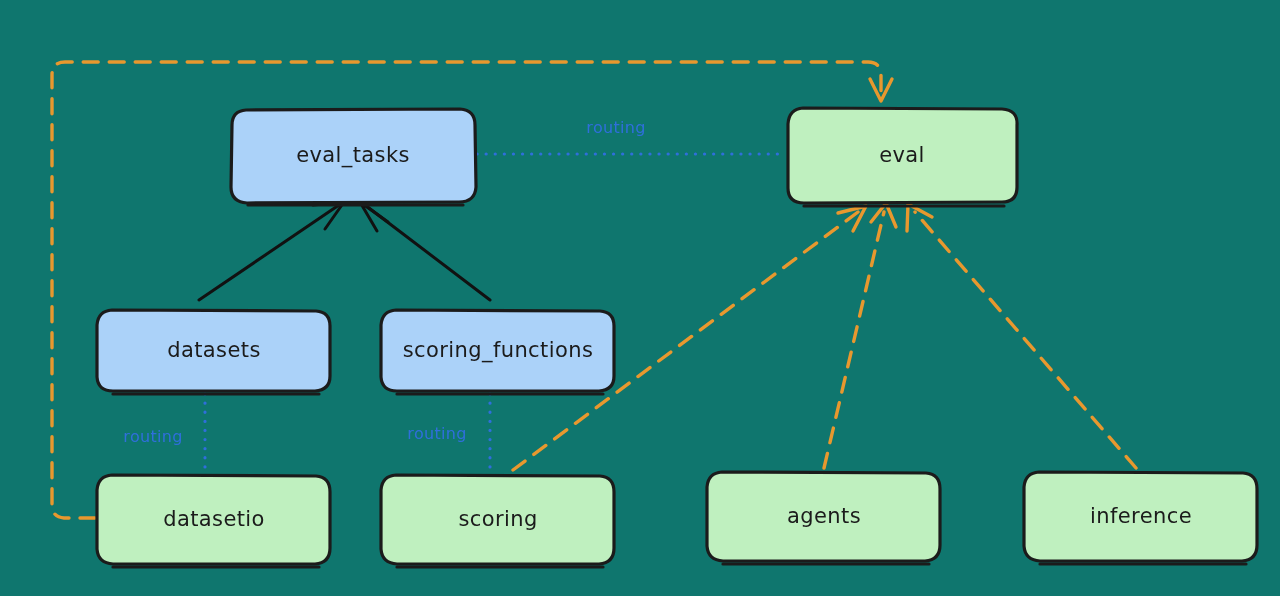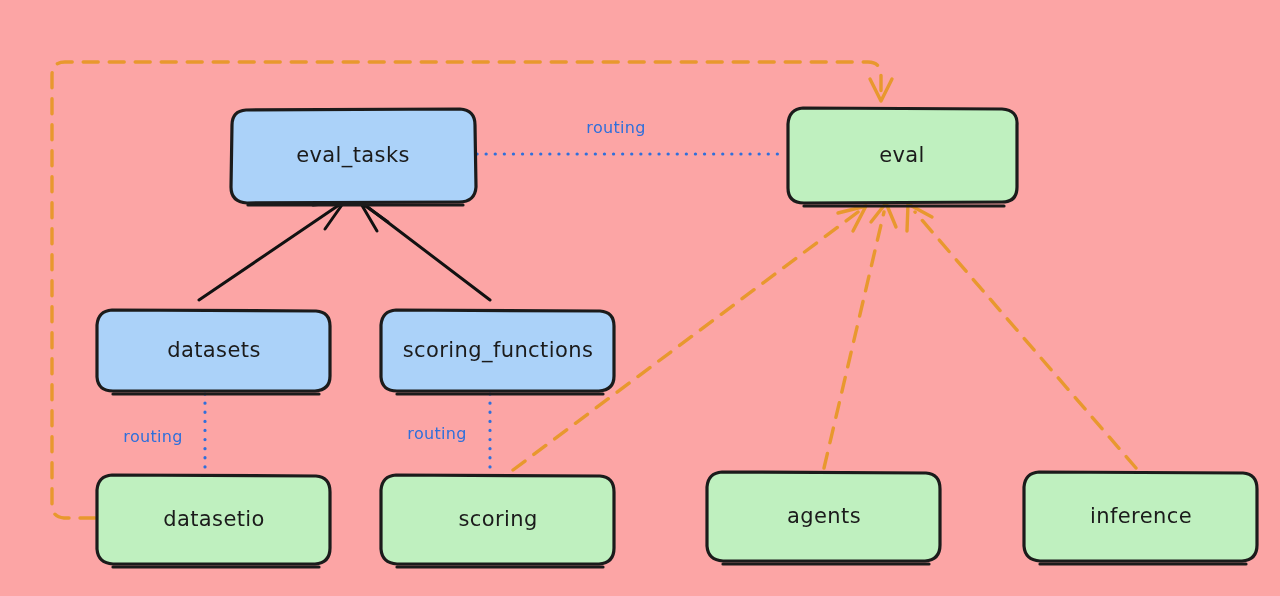--- a/index.html
+++ b/index.html
@@ -4,21 +4,21 @@
 <style>
   html, body {
     margin: 0;
     padding: 0;
     background: #ffffff;
   }
   #diagram-root {
     position: relative;
     width: 1280px;
     height: 596px;
-    background: #fca5a5;
+    background: #0f766e;
     overflow: hidden;
     font-family: "DejaVu Sans", sans-serif;
   }
   svg.canvas {
     position: absolute;
     left: 0;
     top: 0;
     width: 1280px;
     height: 596px;
   }

